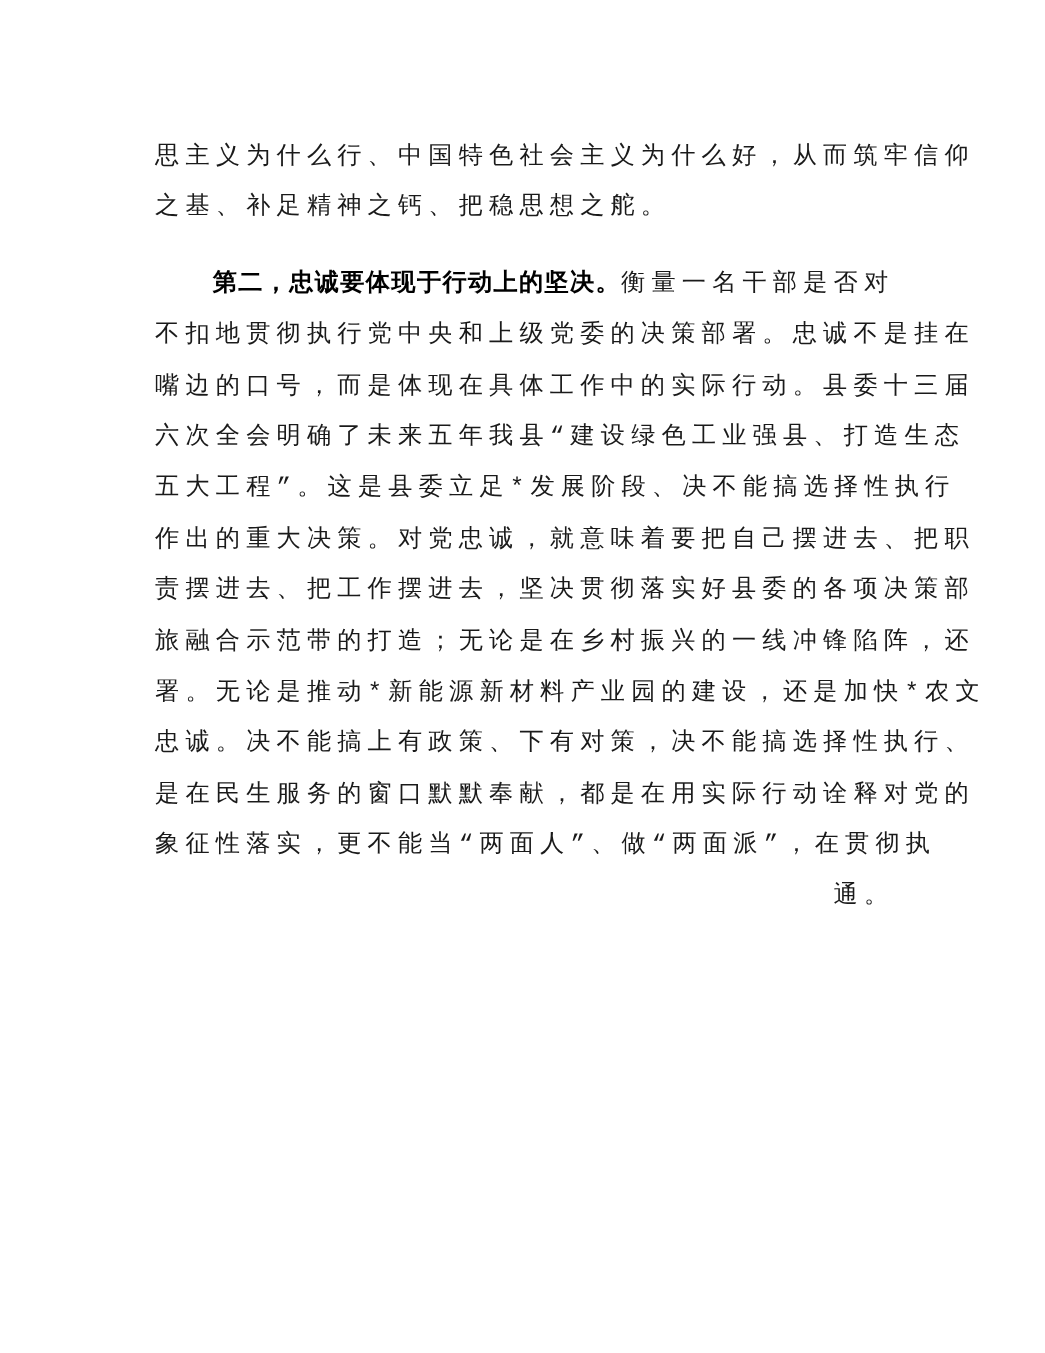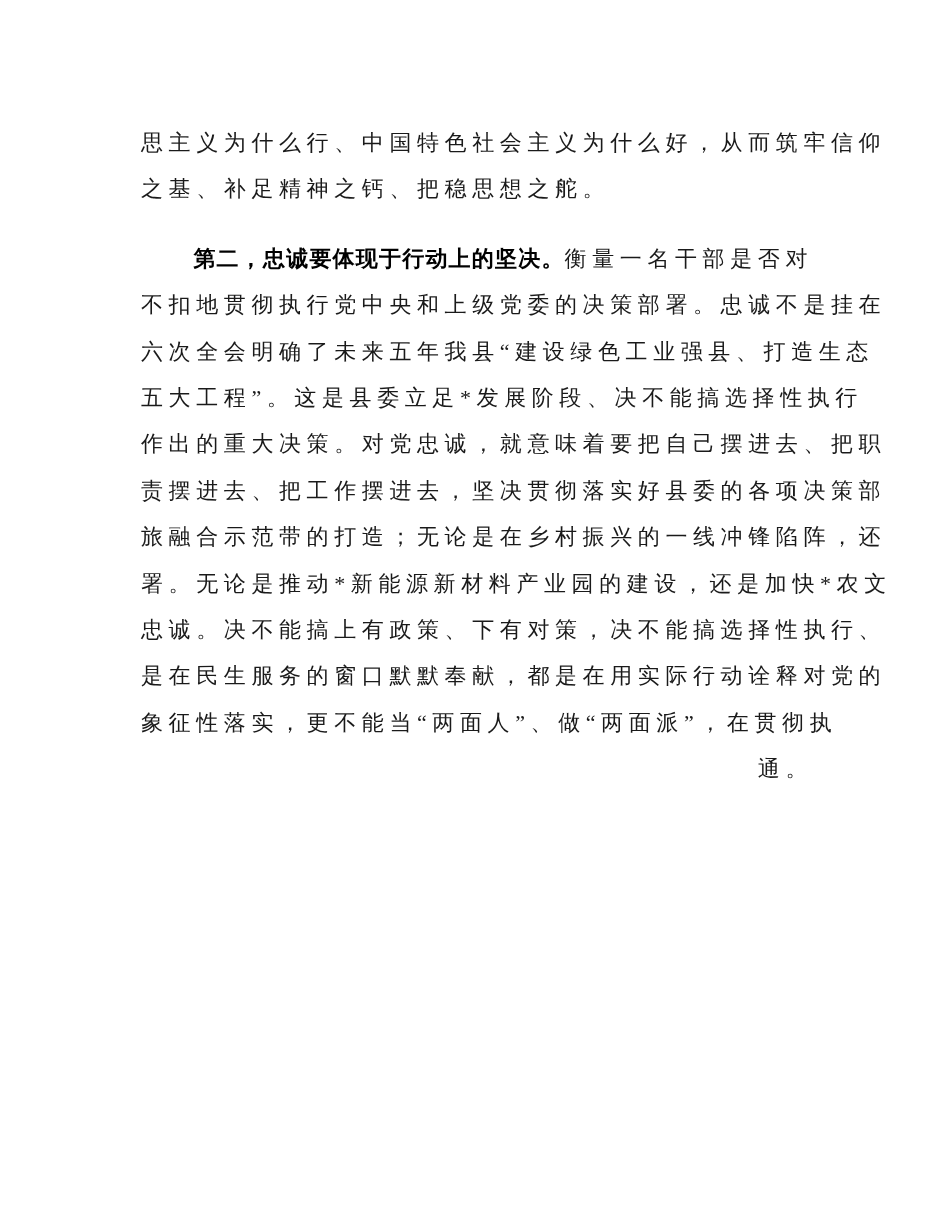--- a/index.html
+++ b/index.html
@@ -11,21 +11,21 @@
     width: 950px;
     height: 1230px;
     position: relative;
     overflow: hidden;
   }
   .page {
     position: absolute;
     left: 141px;
     top: 120px;
     width: 672px;
-    font-family: Liberation Serif, serif;
+    font-family: Liberation Mono, monospace;
     font-size: 22px;
     color: #1a1a1a;
   }
   .line {
     height: 46.4px;
     line-height: 46.4px;
     white-space: nowrap;
     letter-spacing: 5.6px;
   }
   .para {
@@ -51,20 +51,21 @@
 <div class="page">
 
   <div class="para">
     <div class="line">思主义为什么行、中国特色社会主义为什么好，从而筑牢信仰</div>
     <div class="line">之基、补足精神之钙、把稳思想之舵。</div>
   </div>
 
   <div class="para">
     <div class="line"><span class="indent"></span><span class="bold">第二，忠诚要体现于行动上的坚决。</span><span>衡量一名干部是否对</span></div>
     <div class="line">不扣地贯彻执行党中央和上级党委的决策部署。忠诚不是挂在</div>
+    <div class="line">嘴边的口号，而是体现在具体工作中的实际行动。县委十三届</div>
     <div class="line">六次全会明确了未来五年我县“建设绿色工业强县、打造生态</div>
     <div class="line">五大工程”。这是县委立足*发展阶段、决不能搞选择性执行</div>
     <div class="line">作出的重大决策。对党忠诚，就意味着要把自己摆进去、把职</div>
     <div class="line">责摆进去、把工作摆进去，坚决贯彻落实好县委的各项决策部</div>
     <div class="line">旅融合示范带的打造；无论是在乡村振兴的一线冲锋陷阵，还</div>
     <div class="line">署。无论是推动*新能源新材料产业园的建设，还是加快*农文</div>
     <div class="line">忠诚。决不能搞上有政策、下有对策，决不能搞选择性执行、</div>
     <div class="line">是在民生服务的窗口默默奉献，都是在用实际行动诠释对党的</div>
     <div class="line">象征性落实，更不能当“两面人”、做“两面派”，在贯彻执</div>
     <div class="line">通。</div>

